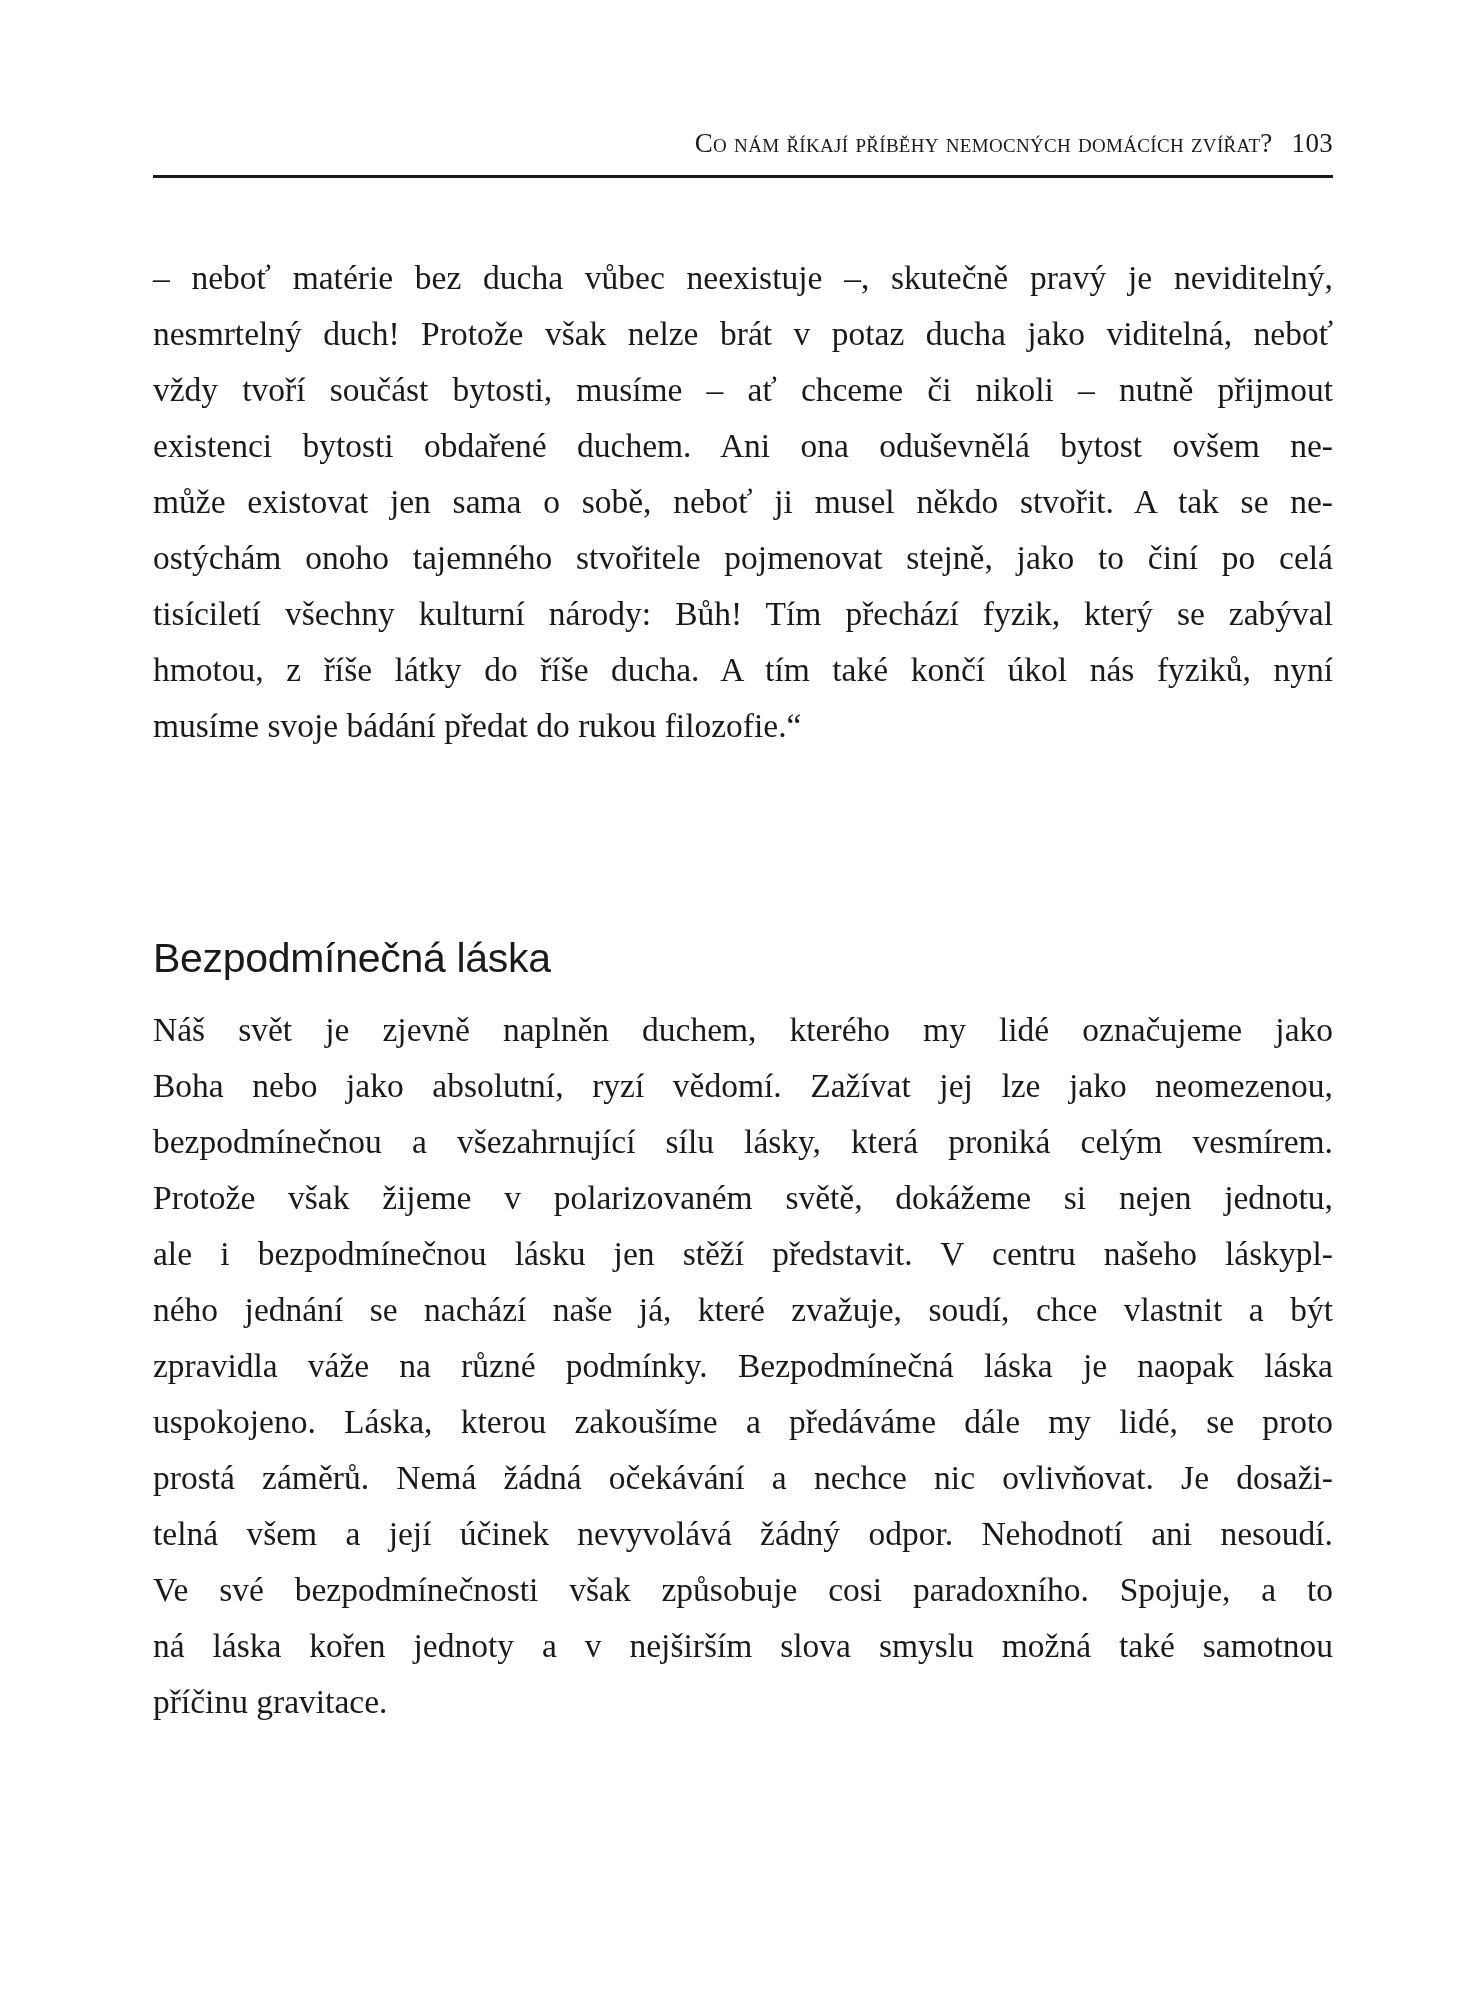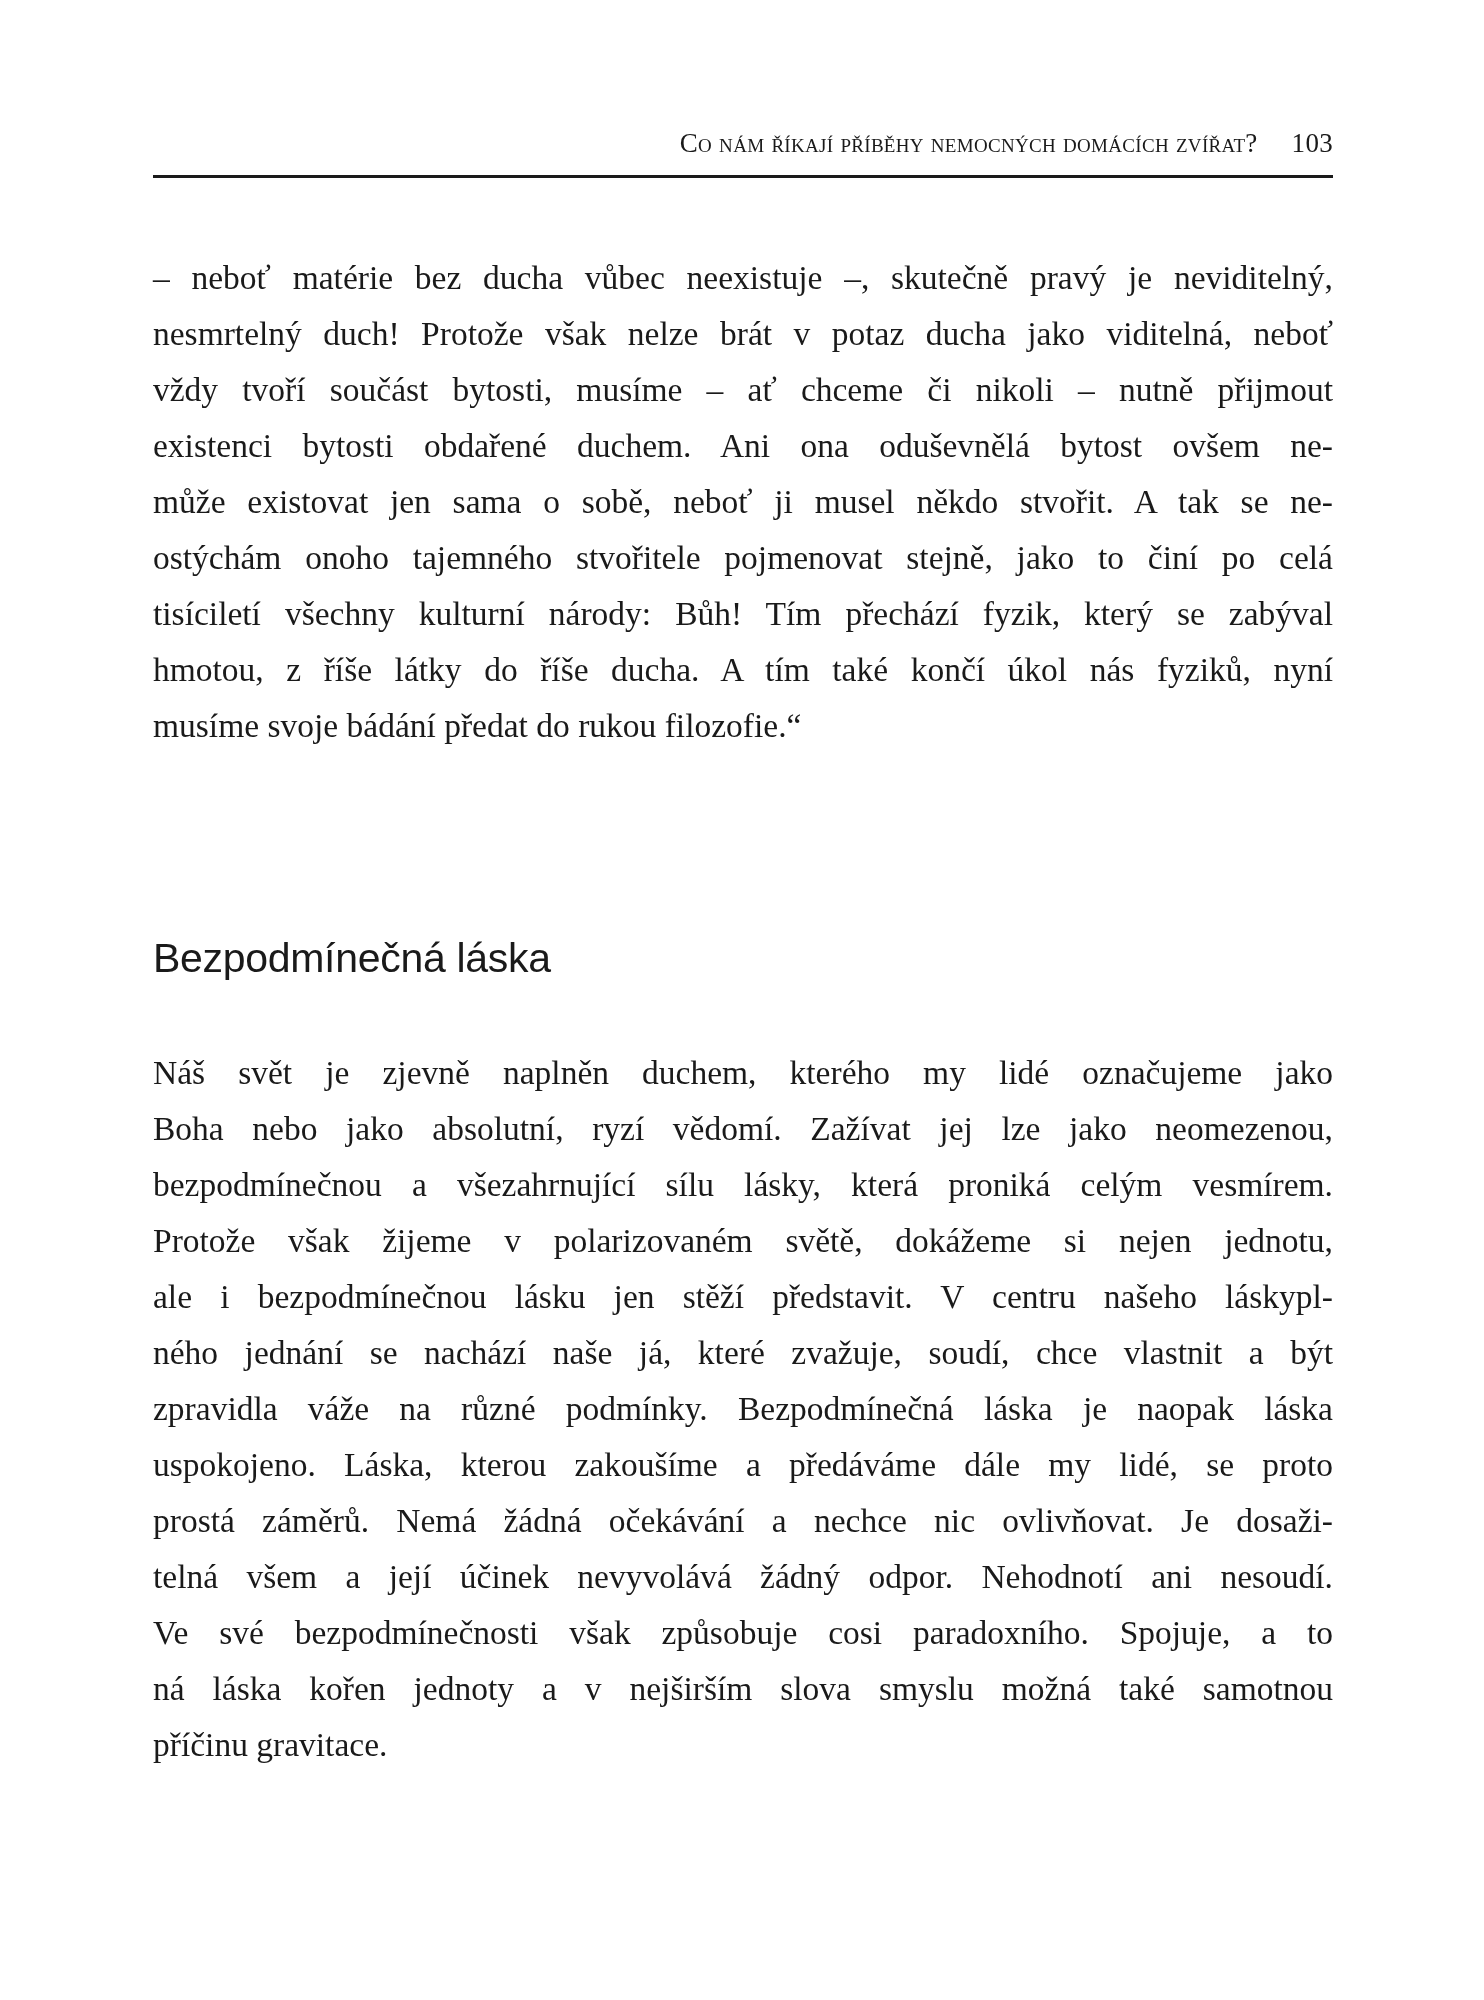--- a/index.html
+++ b/index.html
@@ -31,21 +31,21 @@
     justify-content: flex-end;
     align-items: flex-start;
     font-size: 27px;
     letter-spacing: 0.3px;
   }
   .running-title {
     font-variant: small-caps;
     font-size: 27px;
   }
   .page-number {
-    margin-left: 34px;
+    margin-left: 19px;
     font-size: 27px;
   }
   .header-rule {
     position: absolute;
     top: 175px;
     left: 0;
     width: 1180px;
     height: 3px;
     background: #1a1a1a;
   }
@@ -60,21 +60,21 @@
   .para .line {
     display: block;
     text-align: justify;
     text-align-last: justify;
     white-space: nowrap;
   }
   .para .line.last {
     text-align-last: left;
   }
   .p1 { top: 250px; }
-  .p2 { top: 1045px; }
+  .p2 { top: 1002px; }
   .section-heading {
     position: absolute;
     top: 935px;
     left: 0;
     margin: 0;
     font-family: "Liberation Sans", "DejaVu Sans", sans-serif;
     font-weight: normal;
     font-size: 41px;
     letter-spacing: -0.3px;
   }

